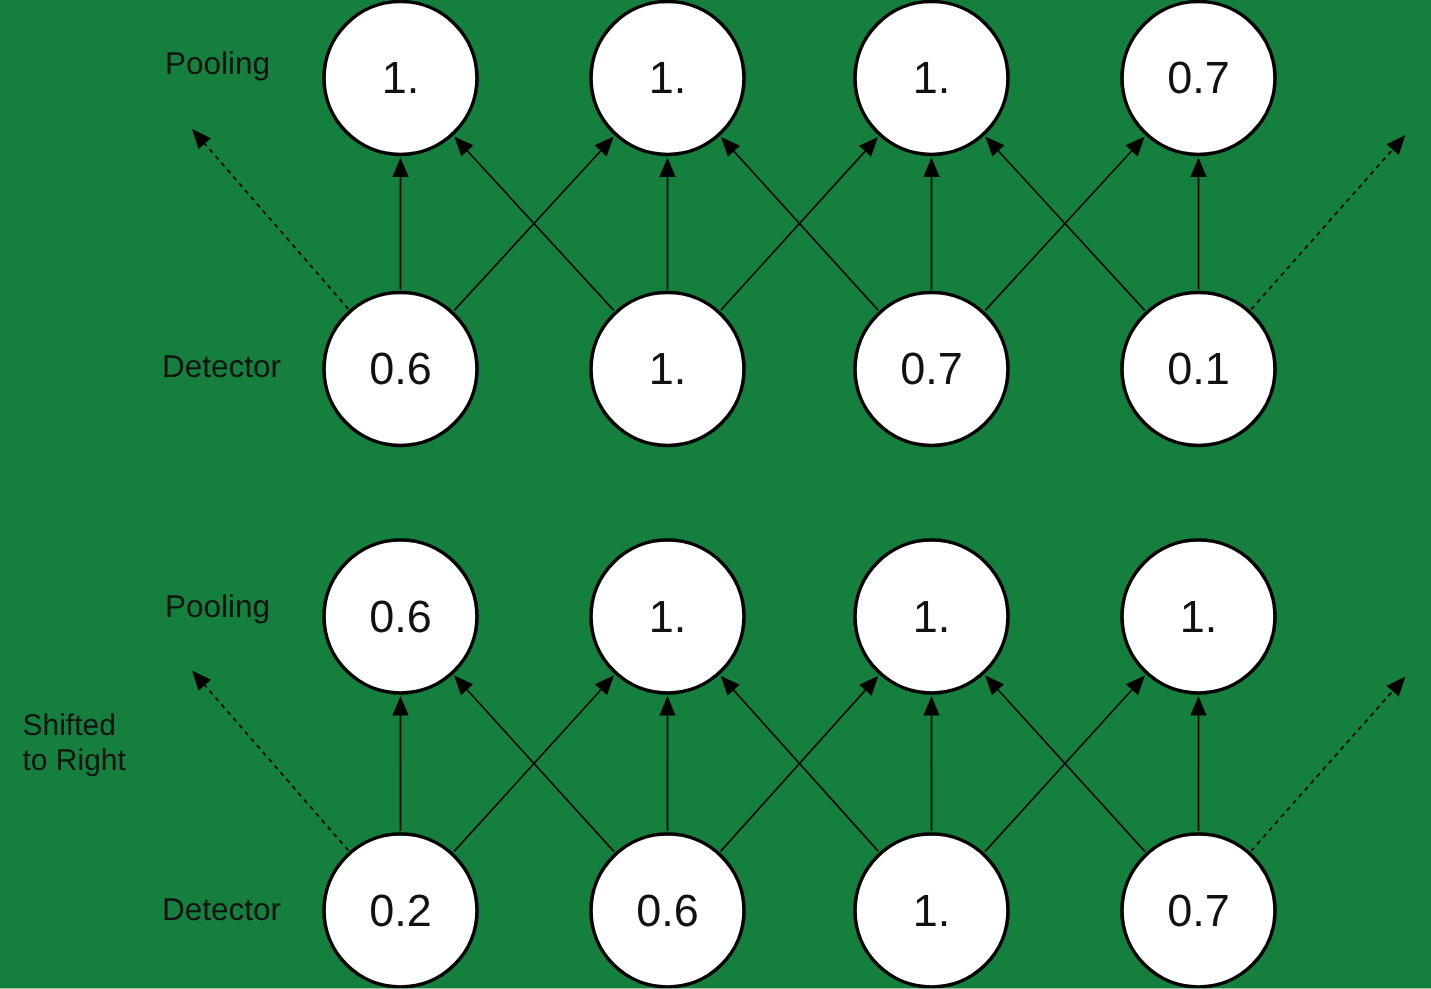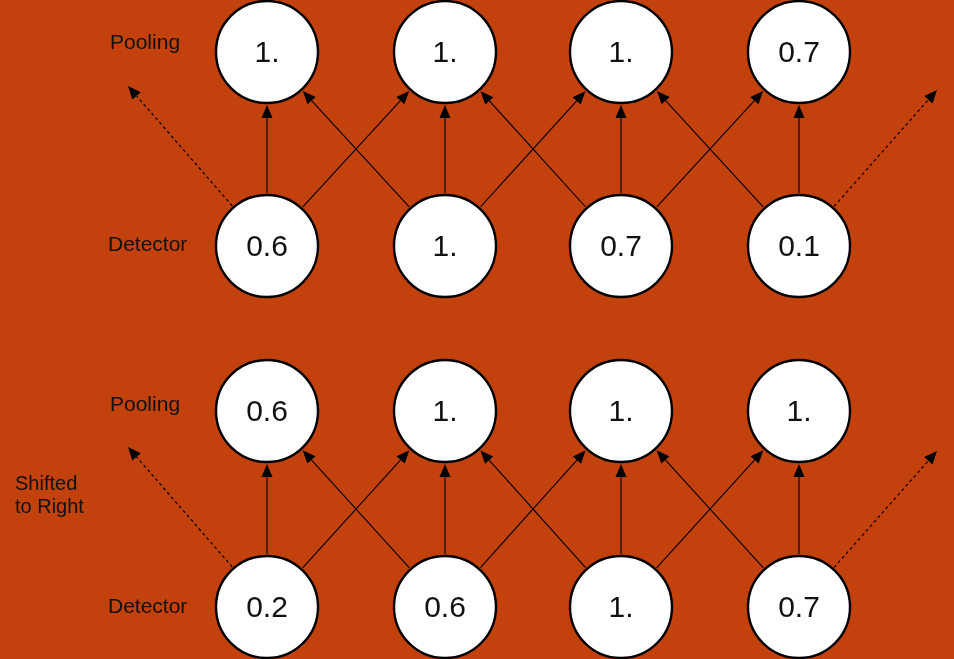--- a/index.html
+++ b/index.html
@@ -1,20 +1,20 @@
 <!DOCTYPE html>
 <html><head>
 <meta charset="utf-8">
 <style>
   html, body { margin: 0; padding: 0; background: #ffffff; }
   .canvas {
     position: relative;
     width: 954px;
     height: 659px;
-    background: #c2410c;
+    background: #15803d;
     font-family: "Liberation Sans", sans-serif;
     overflow: hidden;
   }
   svg { display: block; }
   text { fill: #111111; }
   .row-label  { font-size: 21px; }
   .side-label { font-size: 20px; }
   .node-value { font-size: 30px; text-anchor: middle; }
   .node-circle { fill: #ffffff; stroke: #000000; stroke-width: 2.4px; }
   .edge-line   { stroke: #000000; stroke-width: 1.1px; fill: none; }

